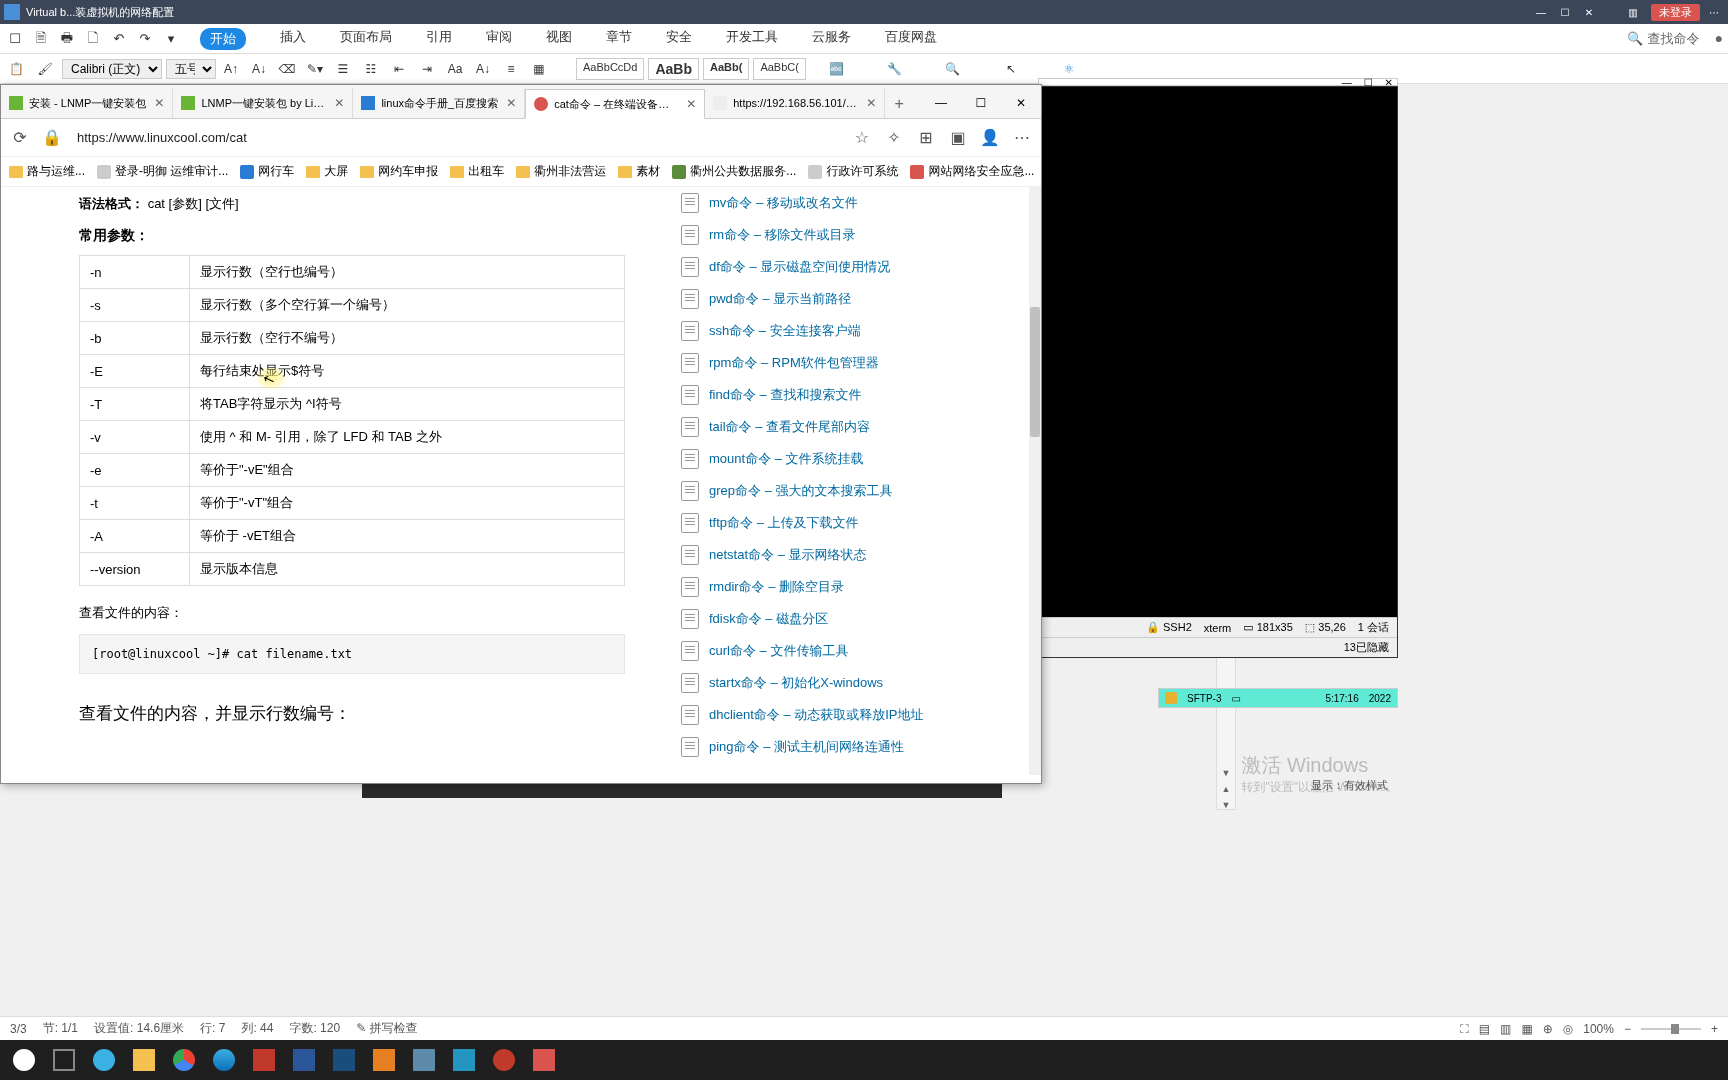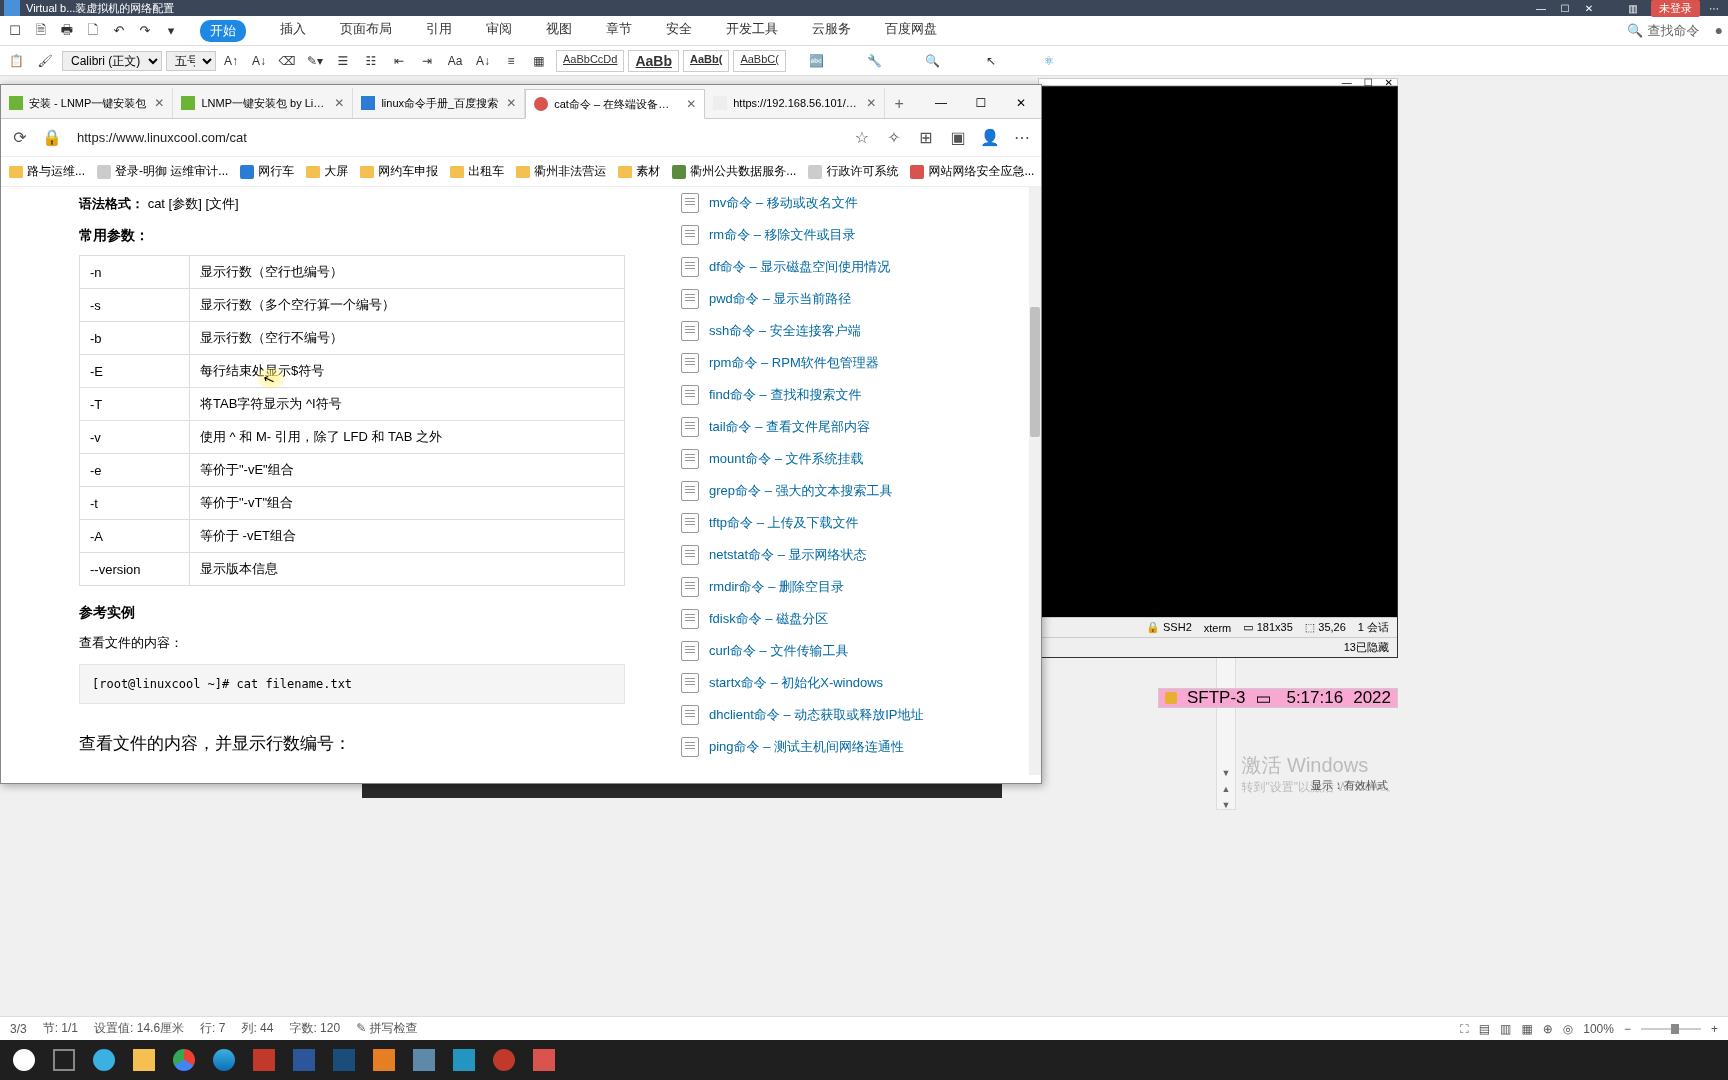--- a/index.html
+++ b/index.html
@@ -1,36 +1,36 @@
 <!DOCTYPE html>
 <html><head>
 <meta charset="utf-8">
 <style>
 * { margin: 0; padding: 0; box-sizing: border-box; font-family: "Microsoft YaHei", "Segoe UI", sans-serif; }
 body { background: #f0f0f0; width: 1728px; height: 1080px; overflow: hidden; position: relative; }
 
 
-.title-bar { height: 16px; background: #3b4758; display: flex; align-items: center; padding: 0 4px; color: #fff; font-size: 11px; }
+.title-bar { height: 24px; background: #3b4758; display: flex; align-items: center; padding: 0 4px; color: #fff; font-size: 11px; }
 .title-bar .app-icon { width: 16px; height: 16px; background: #4a90d9; margin-right: 6px; }
 .title-bar .title { flex: 1; }
 .title-bar .win-btn { width: 20px; height: 16px; margin-left: 4px; display: flex; align-items: center; justify-content: center; font-size: 10px; }
 .login-btn { background: #d9534f; color: #fff; padding: 1px 8px; border-radius: 2px; font-size: 11px; margin-left: 8px; }
 
 
 .wps-toolbar { height: 30px; background: #fff; border-bottom: 1px solid #ddd; display: flex; align-items: center; padding: 0 6px; font-size: 13px; color: #333; }
 .wps-toolbar .tool-icon { width: 18px; height: 18px; margin-right: 8px; display: inline-flex; align-items: center; justify-content: center; }
 .wps-menu { display: flex; gap: 34px; margin-left: 12px; }
 .wps-menu .active { background: #1e88e5; color: #fff; padding: 2px 10px; border-radius: 10px; }
 .wps-search { margin-left: auto; display: flex; align-items: center; gap: 4px; color: #666; }
 
 
 .wps-ribbon { height: 30px; background: #fff; border-bottom: 1px solid #ddd; display: flex; align-items: center; padding: 0 6px; font-size: 12px; color: #333; overflow: hidden; }
 .wps-ribbon .ribbon-icon { width: 22px; height: 22px; margin-right: 6px; display: inline-flex; align-items: center; justify-content: center; }
 .font-select { border: 1px solid #ccc; padding: 1px 4px; font-size: 12px; margin-right: 4px; }
-.style-preview { display: flex; gap: 4px; margin-left: 0; text-decoration: underline; }
+.style-preview { display: flex; gap: 4px; margin-left: 20px; }
 .style-box { border: 1px solid #ccc; padding: 2px 6px; font-size: 11px; }
 
 
 .browser-window { position: absolute; top: 84px; left: 0; width: 1042px; height: 700px; background: #fff; border: 1px solid #888; box-shadow: 2px 2px 8px rgba(0,0,0,0.3); z-index: 100; }
 .browser-tabs { height: 34px; background: #f5f5f5; display: flex; align-items: flex-end; border-bottom: 1px solid #ccc; }
 .browser-tab { height: 30px; padding: 0 8px; display: flex; align-items: center; font-size: 11px; border-right: 1px solid #ddd; max-width: 180px; position: relative; }
 .browser-tab.active { background: #fff; border-top: 1px solid #ccc; border-left: 1px solid #ccc; border-right: 1px solid #ccc; border-bottom: 1px solid #fff; margin-bottom: -1px; }
 .browser-tab .favicon { width: 14px; height: 14px; margin-right: 6px; flex-shrink: 0; }
 .browser-tab .tab-title { white-space: nowrap; overflow: hidden; text-overflow: ellipsis; flex: 1; }
 .browser-tab .close-x { margin-left: 8px; font-size: 12px; color: #666; }
@@ -179,21 +179,21 @@
       <span>xterm</span>
       <span>▭ <span>181x35</span></span>
       <span>⬚ <span>35,26</span></span>
       <span>1 会话</span>
     </div>
     <div class="row">
       <span>13已隐藏</span>
     </div>
   </div>
 </div>
-<div style="position:absolute;top:688px;right:330px;width:240px;height:20px;background:#f9a8d4;border:1px solid #ccc;display:flex;align-items:center;gap:10px;padding:0 6px;font-size:17px;z-index:61">
+<div style="position:absolute;top:688px;right:330px;width:240px;height:20px;background:#5eead4;border:1px solid #ccc;display:flex;align-items:center;gap:10px;padding:0 6px;font-size:10px;z-index:61">
   <span class="lock-icon-small"></span>
   <span>SFTP-3</span>
   <span>▭</span>
   <span style="margin-left:auto">5:17:16</span>
   <span>2022</span>
 </div>
 
 <div class="doc-scroll">
   <div class="arrow">▲</div>
   <div class="track"></div>
@@ -344,21 +344,20 @@
             <tr>
               <td>-A</td>
               <td>等价于 -vET组合</td>
             </tr>
             <tr>
               <td>--version</td>
               <td>显示版本信息</td>
             </tr>
           </tbody>
       </table>
-      <h4>参考实例</h4>
       <p style="font-size:13px;margin:12px 0">查看文件的内容：</p>
       <div class="code-block">[root@linuxcool ~]# cat filename.txt</div>
       <p style="font-size:17px;margin:28px 0">查看文件的内容，并显示行数编号：</p>
     </div>
     <div class="sidebar-list" id="sidebar-list">
     <div class="sidebar-item">
           <div class="doc-icon"></div>
           <span>mv命令 – 移动或改名文件</span>
         </div>
         <div class="sidebar-item">

